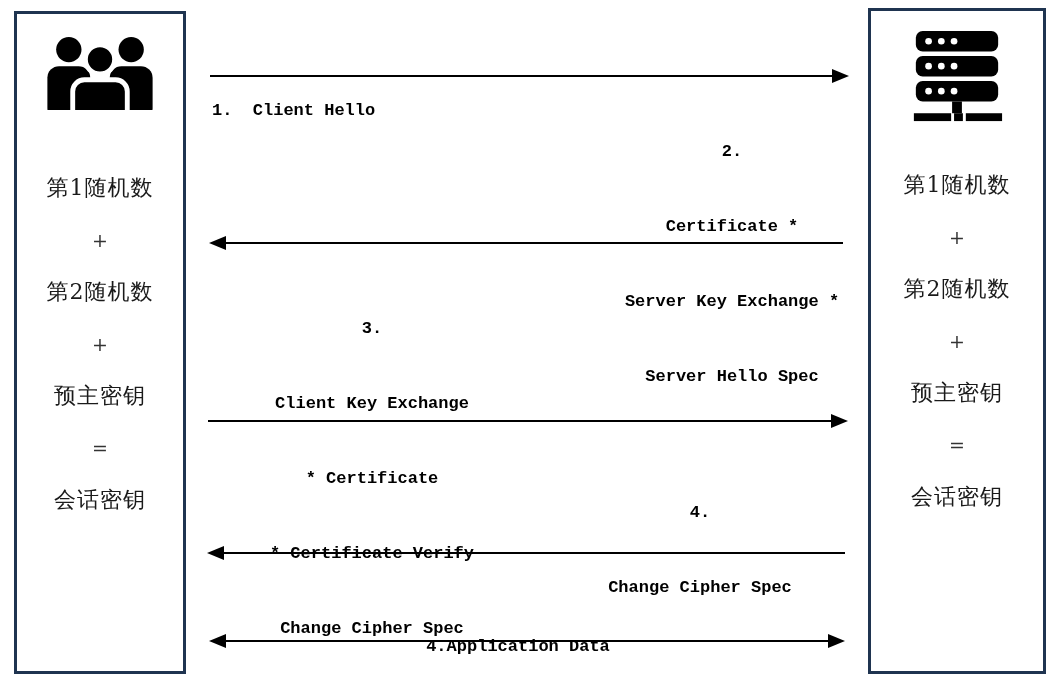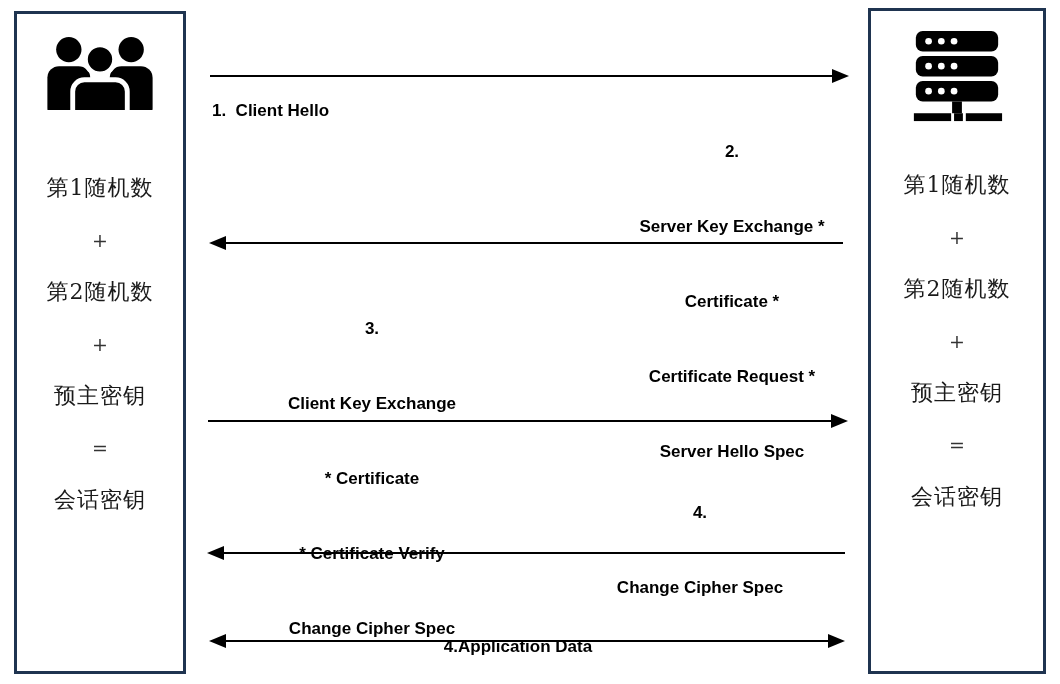--- a/index.html
+++ b/index.html
@@ -31,21 +31,21 @@
   }
   .key-formula .row{
     height:52px;display:flex;align-items:center;justify-content:center;
     font-family:"DejaVu Serif","Liberation Serif",serif;
     font-size:22px;color:#1a1a1a;letter-spacing:1px;
   }
   .key-formula .row.op{font-size:19px;color:#333;letter-spacing:0;}
   
   .msg{
     position:absolute;
-    font-family:Liberation Sans, sans-serif;
+    font-family:Liberation Mono, monospace;
     font-weight:bold;
     font-size:17px;line-height:25px;
     color:#000;white-space:pre;
   }
   .msg.center{width:240px;text-align:center;}
   
   .arrow-line{position:absolute;height:2px;background:#000;}
   .arrow-head{position:absolute;width:0;height:0;
     border-top:7px solid transparent;border-bottom:7px solid transparent;}
   .head-right{border-left:17px solid #000;}
@@ -119,23 +119,22 @@
   <div class="msg" style="left:212px;top:48px;">
     <div>1.  Client Hello</div>
   </div>
   <div>
     <div class="arrow-line" style="left:210px;top:75px;width:623px;"></div>
     <div class="arrow-head head-right" style="left:832px;top:69px;"></div>
   </div>
 
   <div class="msg center" style="left:612px;top:89px;">
     <div>2.</div>
+    <div>Certificate *</div>
     <div>Server Key Exchange *</div>
-    <div>Certificate *</div>
-    <div>Certificate Request *</div>
     <div>Server Hello Spec</div>
   </div>
   <div>
     <div class="arrow-line" style="left:226px;top:242px;width:617px;"></div>
     <div class="arrow-head head-left" style="left:209px;top:236px;"></div>
   </div>
 
   <div class="msg center" style="left:252px;top:266px;">
     <div>3.</div>
     <div>Client Key Exchange</div>

